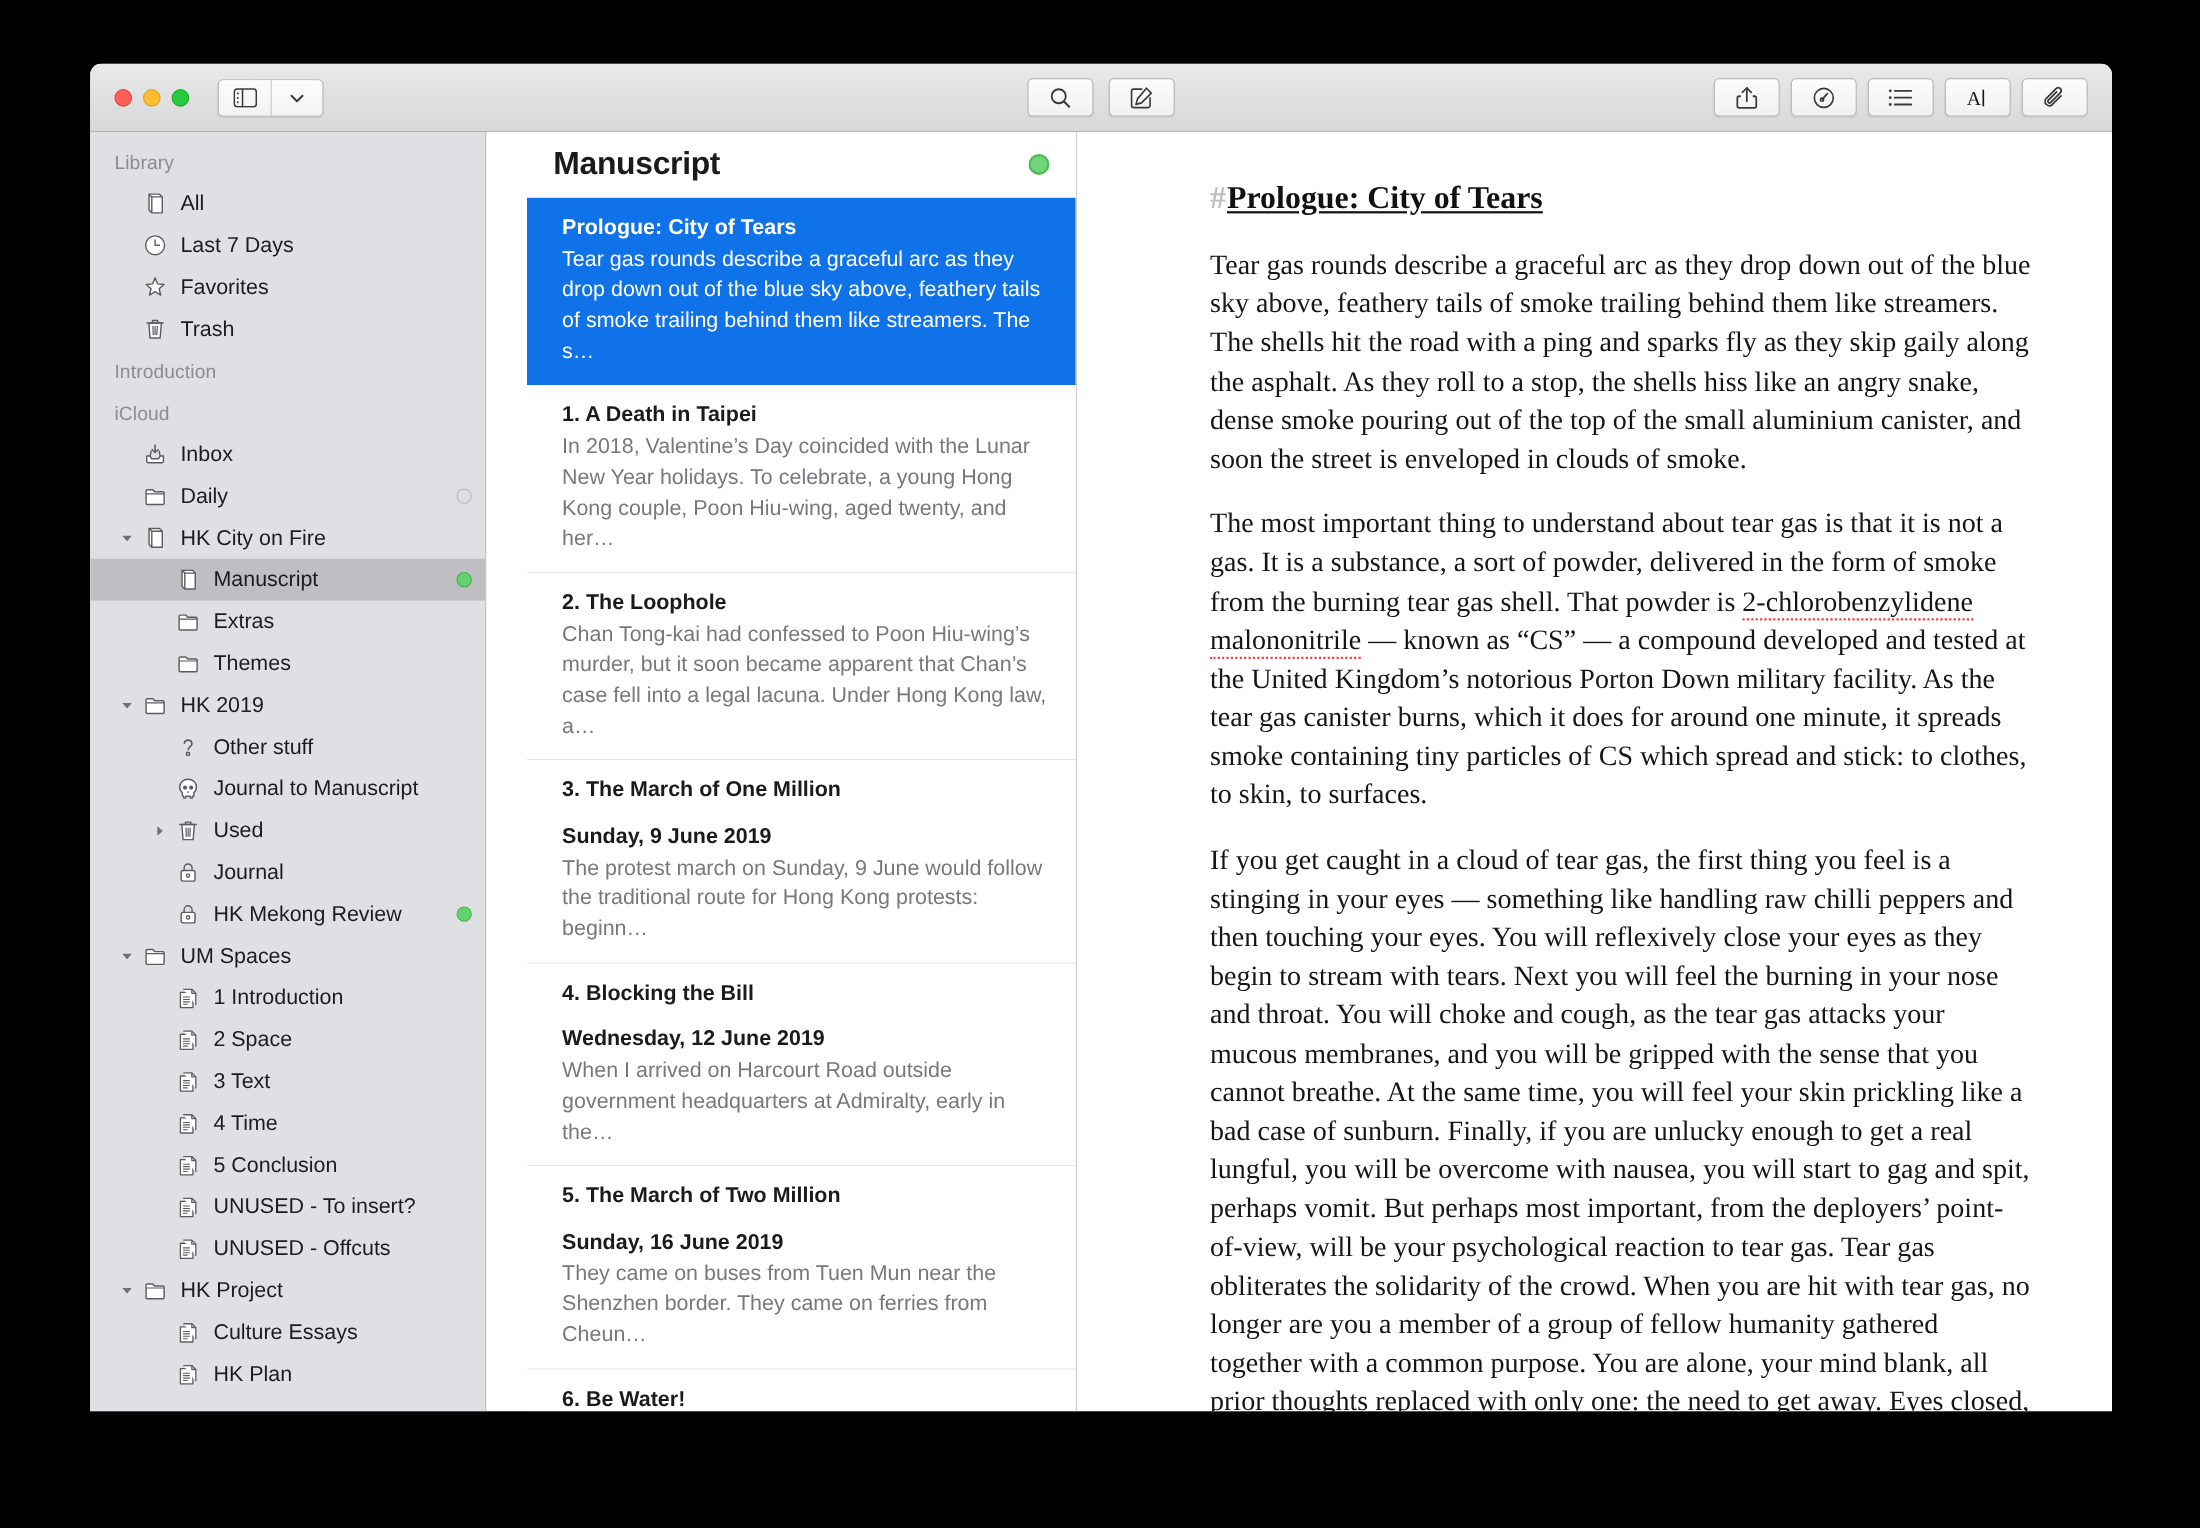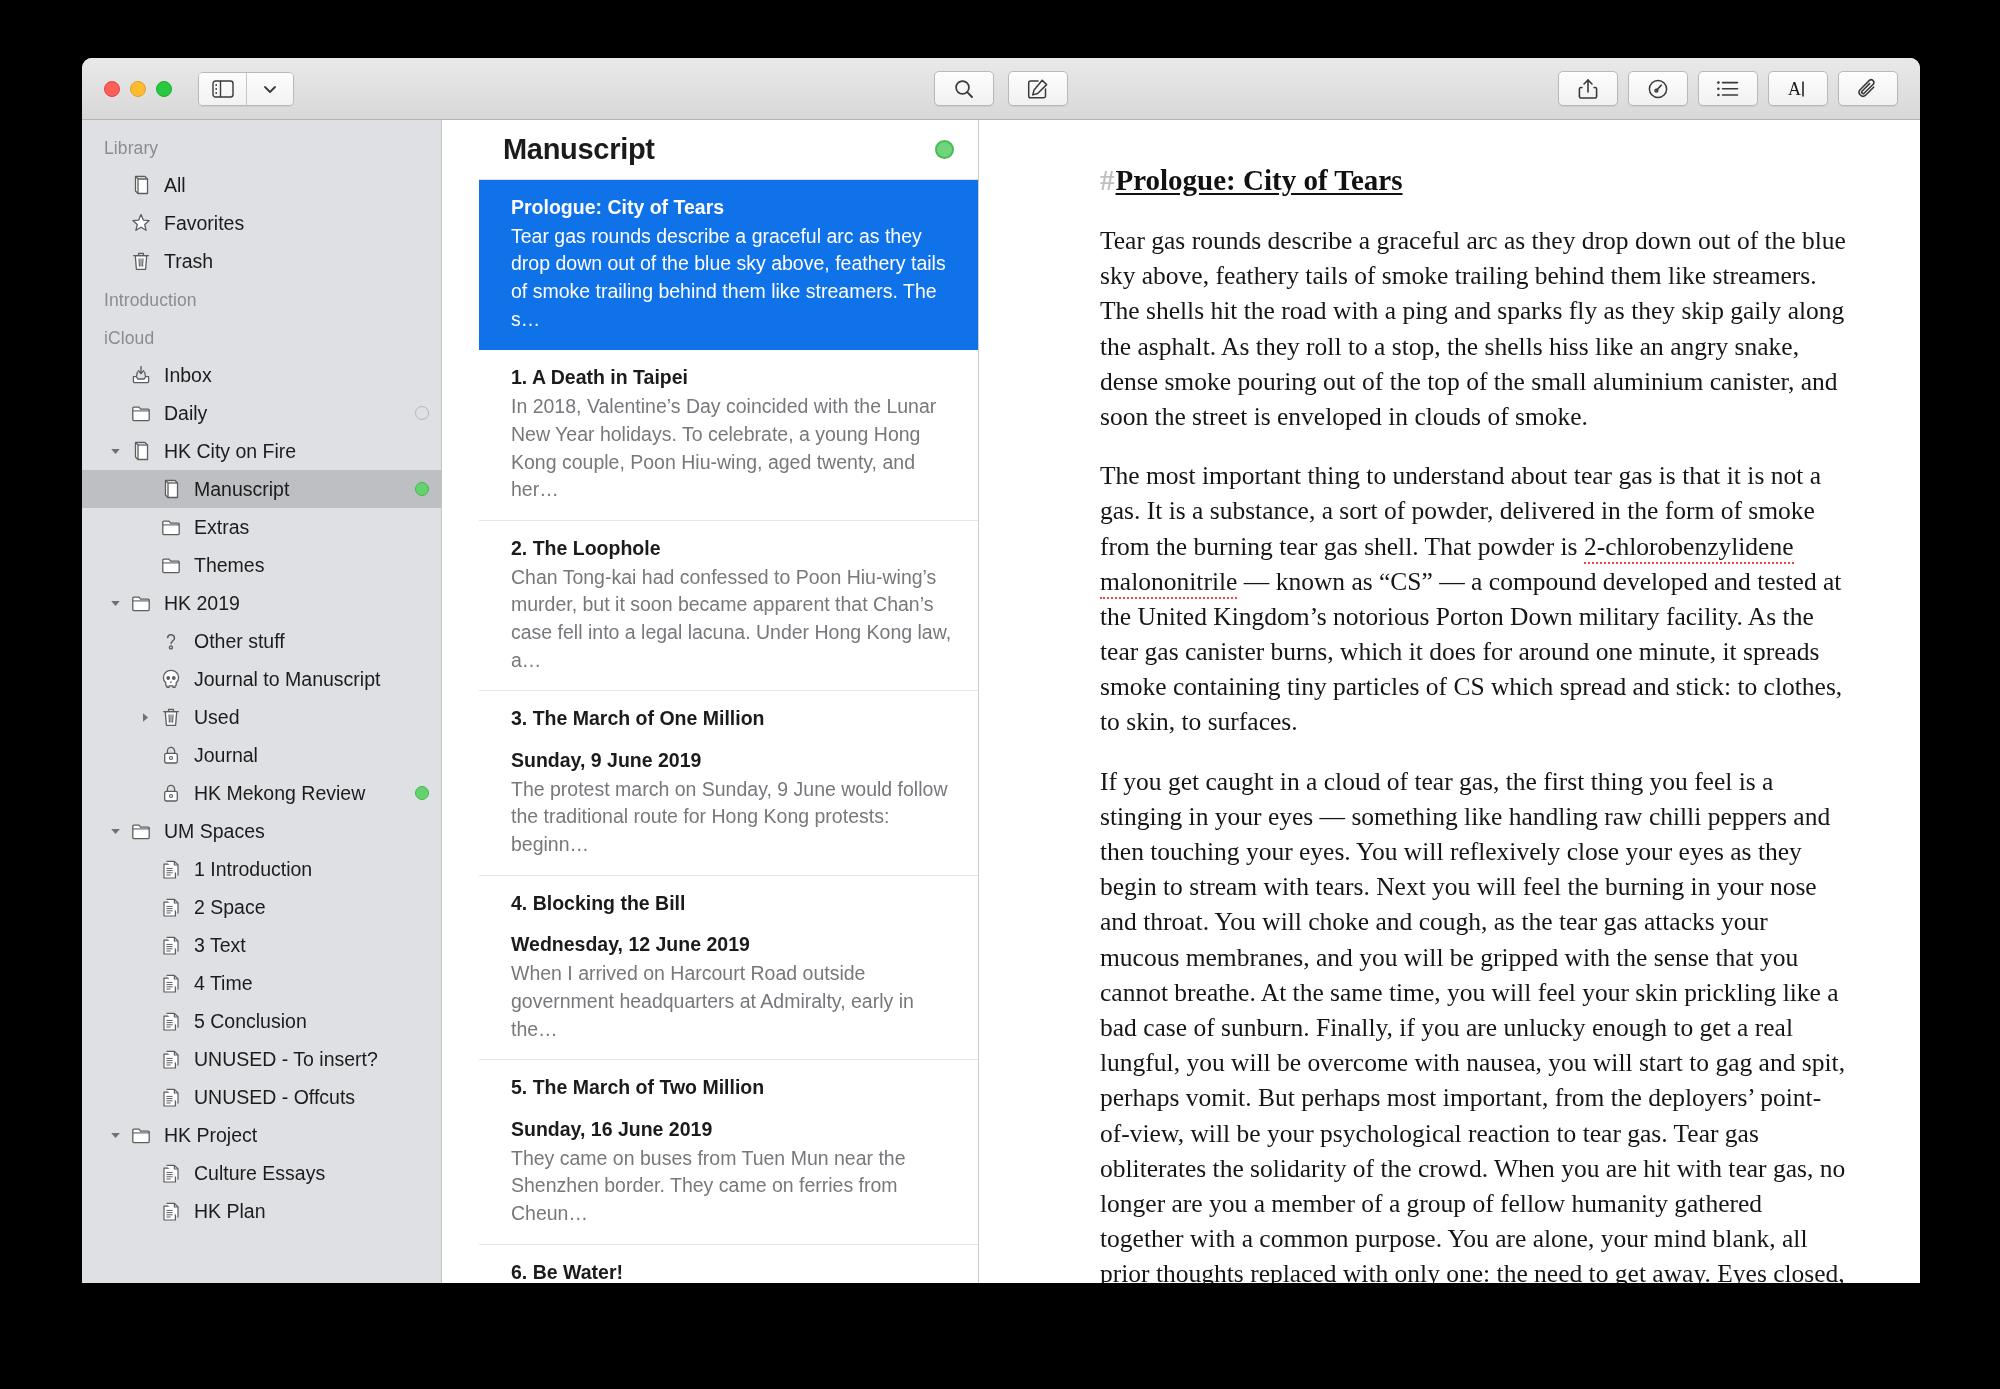--- a/index.html
+++ b/index.html
@@ -334,20 +334,30 @@
         <div class="sb-row ind-1">
           <span class="sb-disc"></span>
           <span class="sb-icon">
             <svg width="24" height="24" viewBox="0 0 24 24">
               <path d="M6.5 3.5 L16 3.5 L18.5 6 L18.5 20.5 L9 20.5 L6.5 18 Z" fill="#fff" stroke="#5c5d60" stroke-width="1.3" stroke-linejoin="round"></path>
               <path d="M6.5 3.5 L9 6 L9 20.5" fill="none" stroke="#5c5d60" stroke-width="1.3" stroke-linejoin="round"></path>
               <path d="M9 6 L18.5 6" fill="none" stroke="#5c5d60" stroke-width="1.3"></path>
             </svg>
           </span>
           <span class="sb-label">All</span>
+        </div>
+        <div class="sb-row ind-1">
+          <span class="sb-disc"></span>
+          <span class="sb-icon">
+            <svg width="24" height="24" viewBox="0 0 24 24">
+              <circle cx="12" cy="12" r="8.6" fill="#fff" stroke="#5c5d60" stroke-width="1.3"></circle>
+              <path d="M12 7.2 V12 H16" fill="none" stroke="#5c5d60" stroke-width="1.3" stroke-linecap="round" stroke-linejoin="round"></path>
+            </svg>
+          </span>
+          <span class="sb-label">Last 7 Days</span>
         </div>
         <div class="sb-row ind-1">
           <span class="sb-disc"></span>
           <span class="sb-icon">
             <svg width="24" height="24" viewBox="0 0 24 24">
               <path d="M12 3.6 L14.3 9.1 L20.2 9.6 L15.7 13.5 L17.1 19.3 L12 16.2 L6.9 19.3 L8.3 13.5 L3.8 9.6 L9.7 9.1 Z" fill="#fff" stroke="#5c5d60" stroke-width="1.3" stroke-linejoin="round"></path>
             </svg>
           </span>
           <span class="sb-label">Favorites</span>
         </div>

